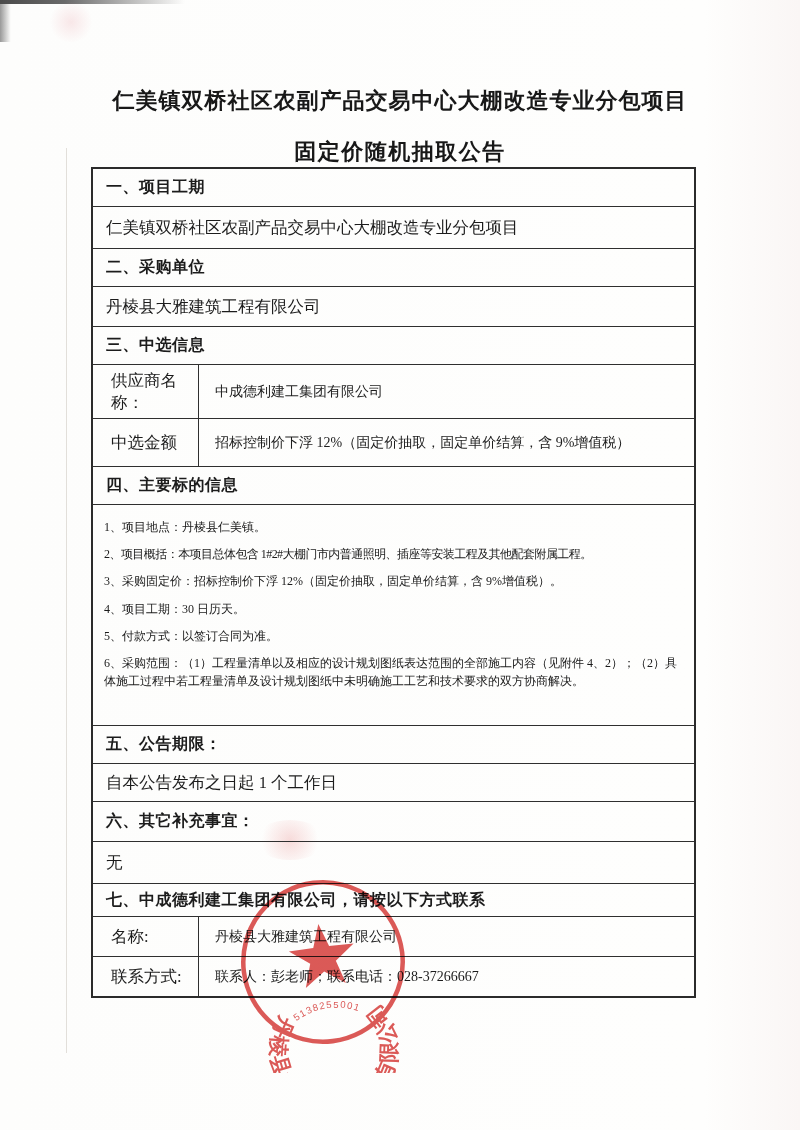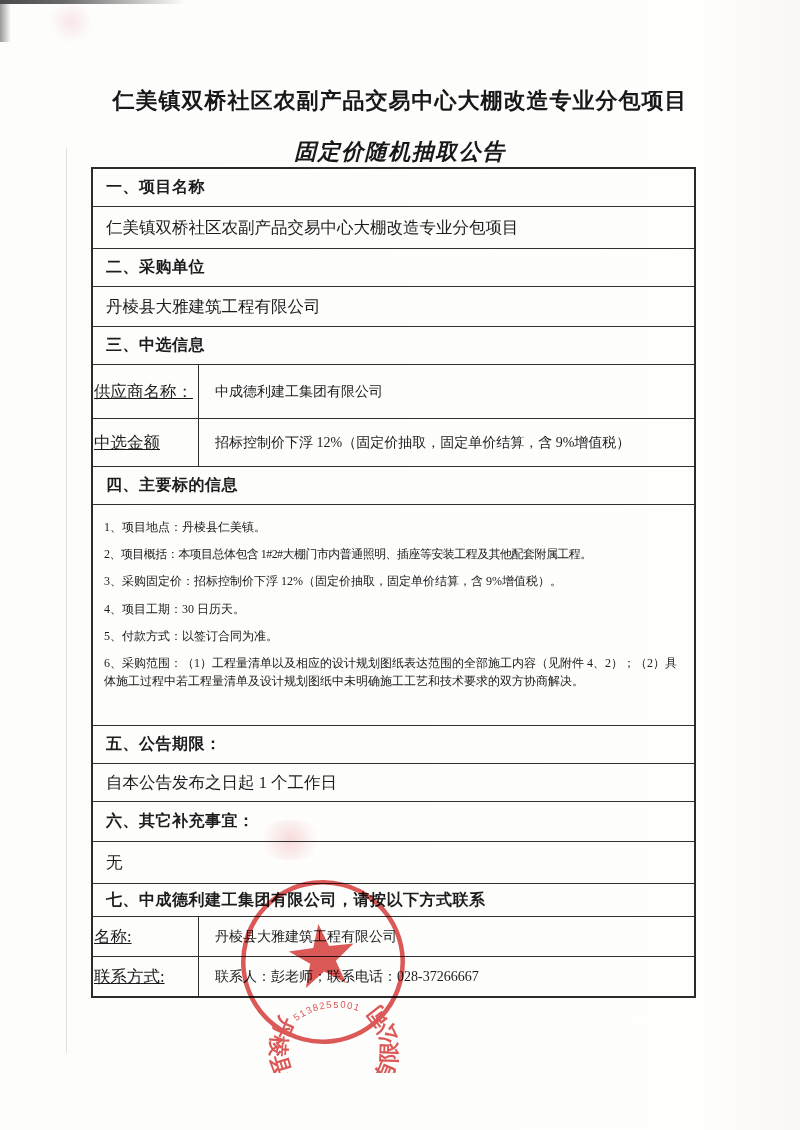--- a/index.html
+++ b/index.html
@@ -23,35 +23,35 @@
   .smudge{position:absolute;border-radius:50%;pointer-events:none;}
   .smudge-a{left:48px;top:2px;width:46px;height:40px;
     background:radial-gradient(circle,rgba(225,130,140,.18),rgba(225,130,140,0) 70%);}
   .smudge-b{left:255px;top:820px;width:70px;height:40px;
     background:radial-gradient(circle,rgba(220,80,80,.20),rgba(220,80,80,0) 70%);}
 
   .title{position:absolute;left:0;width:800px;text-align:center;
     font-family:"Liberation Sans","DejaVu Sans",sans-serif;
     font-weight:700;color:#181818;margin:0;}
   .title-1{top:86px;font-size:22px;letter-spacing:1px;}
-  .title-2{top:137px;font-size:22px;letter-spacing:1.5px;font-style:italic;}
+  .title-2{top:137px;font-size:22px;letter-spacing:1.5px;}
 
   .doc-table{
     position:absolute;left:91px;top:167px;width:605px;
     border:2px solid #2b2b2b;box-sizing:border-box;
     background:rgba(255,255,255,.0);
   }
   .row{box-sizing:border-box;display:flex;align-items:center;
     border-top:1px solid #2f2f2f;overflow:hidden;}
   .row:first-child{border-top:none;}
   .hdr{font-family:"Liberation Sans","DejaVu Sans",sans-serif;
     font-weight:700;font-size:16px;padding-left:13px;letter-spacing:.5px;}
   .val{font-size:16.5px;padding-left:13px;}
   .cell-label{width:106px;flex:0 0 106px;align-self:stretch;display:flex;align-items:center;
-    padding-left:1px;box-sizing:border-box;border-right:1px solid #2f2f2f;font-size:16.5px;text-decoration:underline;}
+    padding-left:18px;box-sizing:border-box;border-right:1px solid #2f2f2f;font-size:16.5px;}
   .cell-value{flex:1;padding-left:16px;font-size:14px;}
   .s4-block{display:block;padding:6px 10px 0 11px;}
   .s4-item{font-size:12px;line-height:1.52;margin:7px 0 9px;word-break:break-all;color:#1a1a1a;}
   .s4-item.tight{letter-spacing:-0.55px;}
 
   .stamp{position:absolute;left:212px;top:851px;width:222px;height:222px;
     mix-blend-mode:multiply;opacity:.88;filter:blur(.3px);}
 </style>
 </head>
 <body>
@@ -61,21 +61,21 @@
   <div class="edge-smear"></div>
   <div class="edge-smear2"></div>
   <div class="fold-line"></div>
   <div class="smudge smudge-a"></div>
   <div class="smudge smudge-b"></div>
 
   <h1 class="title title-1">仁美镇双桥社区农副产品交易中心大棚改造专业分包项目</h1>
   <h2 class="title title-2">固定价随机抽取公告</h2>
 
   <div class="doc-table">
-    <div class="row hdr" style="height:37px">一、项目名称</div>
+    <div class="row hdr" style="height:37px">一、项目工期</div>
     <div class="row val" style="height:42px">仁美镇双桥社区农副产品交易中心大棚改造专业分包项目</div>
 
     <div class="row hdr" style="height:38px">二、采购单位</div>
     <div class="row val" style="height:40px">丹棱县大雅建筑工程有限公司</div>
 
     <div class="row hdr" style="height:38px">三、中选信息</div>
     <div class="row" style="height:54px">
       <div class="cell-label">供应商名称：</div>
       <div class="cell-value">中成德利建工集团有限公司</div>
     </div>

